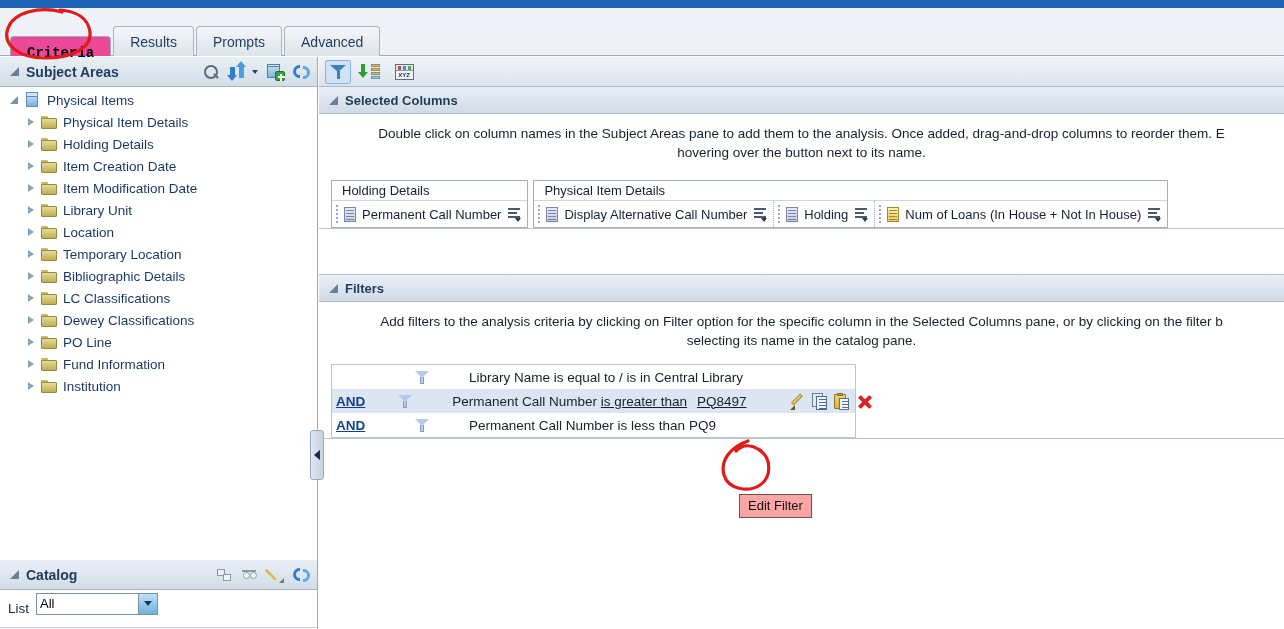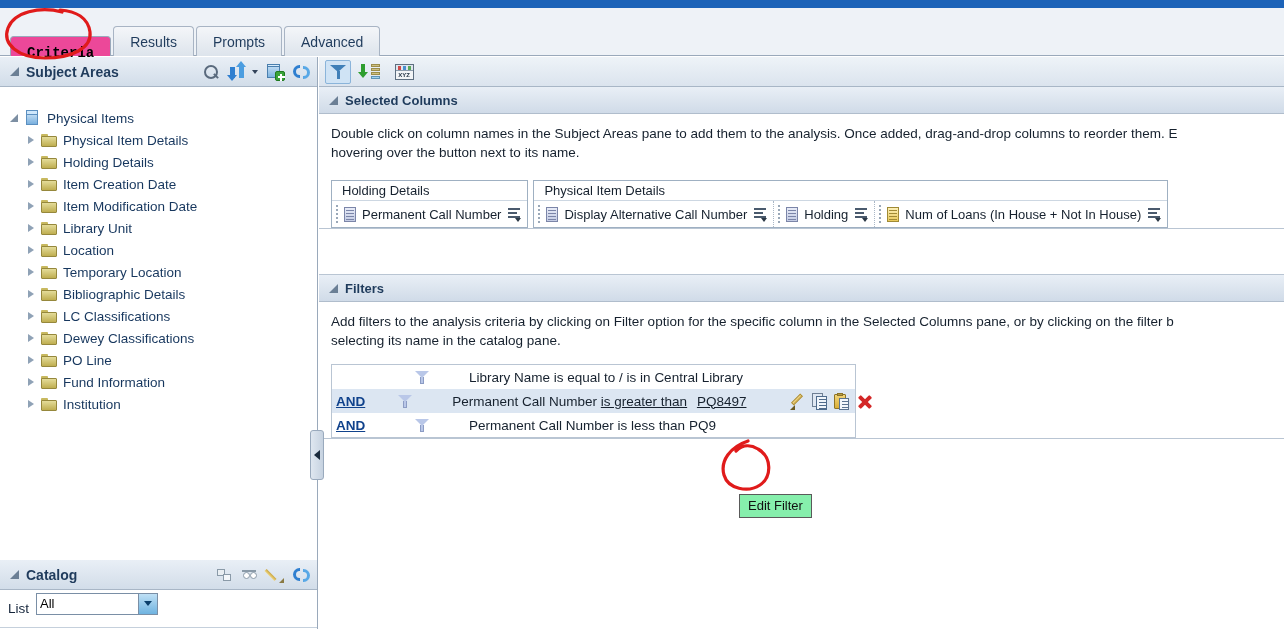--- a/index.html
+++ b/index.html
@@ -90,21 +90,21 @@
   .ic-gen .s2{position:absolute;left:6px;top:6px;width:8px;height:7px;border:1.5px solid #8a9aa8;background:#f4f7fa;}
   .ic-glass{width:17px;height:14px;}
   .ic-glass .r{position:absolute;top:4px;width:7px;height:7px;border:1.5px solid #8a9aa8;border-radius:50%;background:#fff;}
   .ic-glass .r.l{left:1px;} .ic-glass .r.r2{left:8px;}
   .ic-glass .bar{position:absolute;left:0;top:2px;width:14px;height:1.5px;background:#8a9aa8;}
   .ic-pencil{width:16px;height:16px;}
   .ic-pencil .bd{position:absolute;left:1px;top:1px;width:3px;height:14px;background:linear-gradient(90deg,#f0d98a,#c9a43c);transform:rotate(-45deg);transform-origin:center;}
   .ic-pencil .tip{position:absolute;left:11px;top:11px;width:0;height:0;border-style:solid;border-width:0 0 5px 5px;border-color:transparent transparent #8a7a44 transparent;}
 
   
-  .tree { padding:20px 0 0 10px; overflow:hidden; height:calc(100% - 30px - 69px); }
+  .tree { padding:2px 0 0 10px; overflow:hidden; height:calc(100% - 30px - 69px); }
   .tnode { display:flex; align-items:center; height:22px; white-space:nowrap; cursor:pointer; }
   .tnode .exp {
     width:0;height:0;border-style:solid;border-width:4.5px 0 4.5px 6px;
     border-color:transparent transparent transparent #8fa2b6; margin-right:7px; flex:none;
   }
   .tnode .expdown {
     width:0;height:0;border-style:solid;border-width:0 0 8px 8px;
     border-color:transparent transparent #7d8fa3 transparent; margin-right:6px; flex:none;
   }
   .tnode .lbl { color:#17375e; font-size:13.5px; }
@@ -173,21 +173,21 @@
     height:27px; background:linear-gradient(#e9eff6,#d0dbe8);
     border-bottom:1px solid #b0bdcc; display:flex;align-items:center;padding-left:6px;
   }
   .sechdr .twisty{
     width:0;height:0;border-style:solid;border-width:0 0 9px 9px;
     border-color:transparent transparent #6b7f95 transparent; margin:0 7px 0 4px;
   }
   .sechdr .t{font-size:13px;font-weight:bold;color:#1f3b5c;}
 
   .secbody { padding:10px 12px 0 12px; }
-  .helptext{ font-size:13.5px; color:#16212e; line-height:19px; white-space:nowrap; overflow:hidden; }
+  .helptext{ font-size:13.5px; color:#16212e; line-height:19px; white-space:nowrap; overflow:hidden;text-align:center; }
 
   
   .pills { display:flex; align-items:flex-start; margin-top:18px; white-space:nowrap; }
   .pillgrp { border:1px solid #9fb0c2; background:#fff; margin-right:5px; }
   .pillgrp .ghd { font-size:13px; color:#16212e; padding:2px 8px 2px 10px; border-bottom:1px solid #cdd7e2; }
   .pillgrp .grow{ display:flex; }
   .pill {
     display:flex;align-items:center; height:26px; padding:0 5px 0 4px;
     border-right:1px dotted #aab7c6; font-size:13px; color:#16212e; cursor:pointer;
     background:#fff;
@@ -234,21 +234,21 @@
   .ic-paste .pg{position:absolute;left:5px;top:5px;width:10px;height:12px;background:#f4f8fc;border:1px solid #5d7490;}
   .ic-paste .pg i{position:absolute;left:2px;top:2px;width:6px;height:1px;background:#5d7490;box-shadow:0 3px 0 #5d7490,0 6px 0 #5d7490;}
   .ic-del{width:17px;height:17px;position:relative;cursor:pointer;}
   .ic-del i{position:absolute;left:1px;top:7px;width:16px;height:4px;background:#d32626;border-radius:1px;}
   .ic-del i:nth-child(1){transform:rotate(45deg);}
   .ic-del i:nth-child(2){transform:rotate(-45deg);}
 
   
   .tooltip {
     position:absolute; left:739px; top:494px;
-    background:#86efac; border:1px solid #5a5a5a;
+    background:#fca5a5; border:1px solid #5a5a5a;
     font-size:13px; color:#111; padding:3px 8px 4px 8px; z-index:20;
   }
 
   
   .annot { position:absolute; z-index:30; pointer-events:none; }
 </style>
 </head>
 <body>
 
 <div class="topbar"></div>

